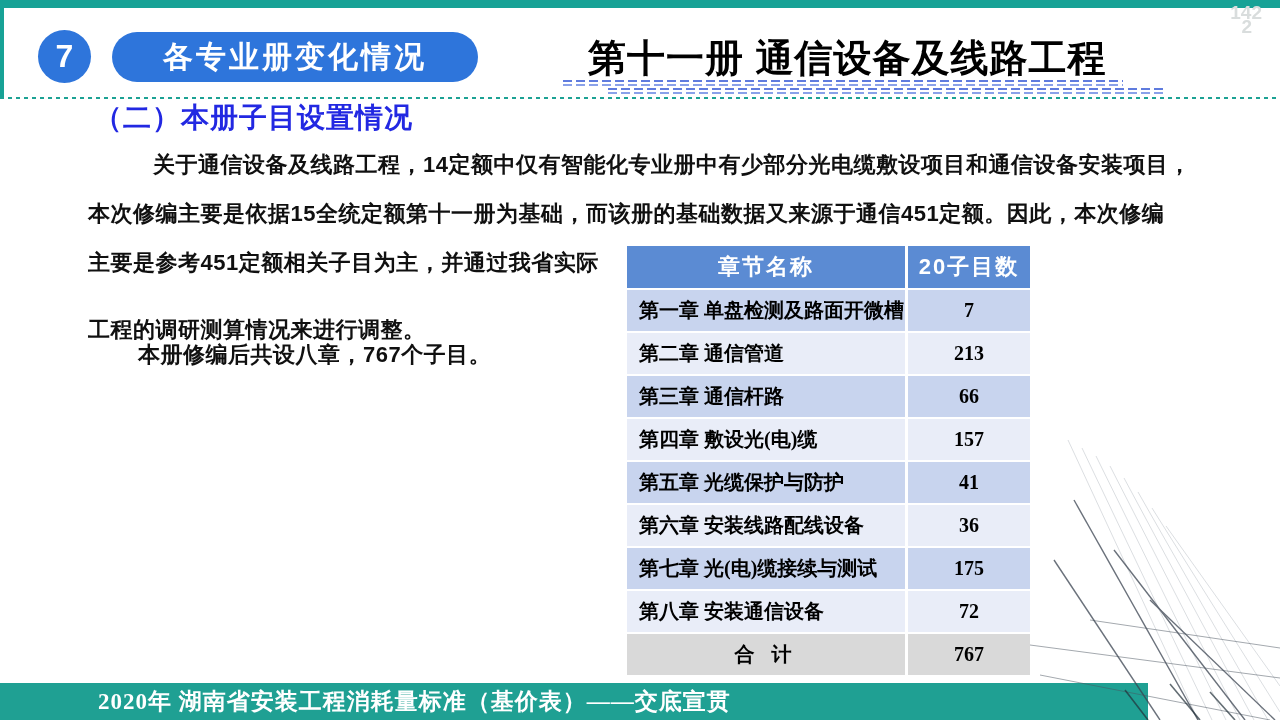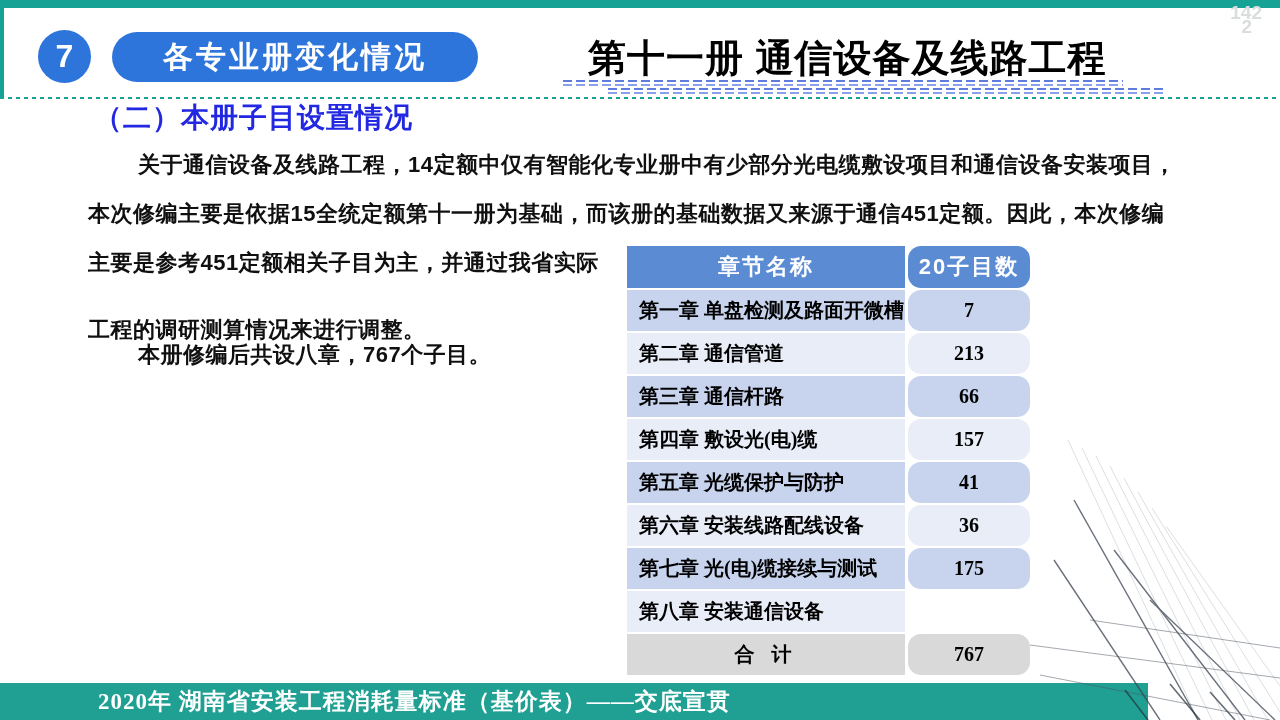--- a/index.html
+++ b/index.html
@@ -24,30 +24,30 @@
   .dash-pair .bar.b2 { background:repeating-linear-gradient(90deg,#8AA1E9 0 9px, rgba(0,0,0,0) 9px 13px); }
   .dash-a { left:563px; top:80px; width:560px; }
   .dash-b { left:608px; top:88px; width:556px; }
 
   .dot-line { position:absolute; left:0; top:97px; width:1280px; height:2px;
      background:repeating-linear-gradient(90deg,#1CA294 0 4px, rgba(0,0,0,0) 4px 8px); }
 
   .subtitle { position:absolute; left:94px; top:99px; font-size:28px; font-weight:bold; color:#2228E2; letter-spacing:1px; white-space:nowrap; }
 
   .bodyline { position:absolute; font-size:22px; font-weight:bold; color:#101010; letter-spacing:0.5px; white-space:nowrap; }
-  .l1 { left:138px; top:150px;text-align:right; }
+  .l1 { left:153px; top:150px;text-align:right; }
   .l2 { left:88px;  top:199px; }
   .l3 { left:88px;  top:248px; }
   .l4 { left:88px;  top:315px; }
   .l5 { left:138px; top:340px; }
 
   .tbl { position:absolute; left:627px; top:246px; width:403px; }
   .trow { display:flex; margin-bottom:2px; }
   .trow .c1 { width:278px; }
-  .trow .c2 { flex:1; margin-left:3px; text-align:center;border-radius:13px; }
+  .trow .c2 { flex:1; margin-left:3px; text-align:center; }
   .thead { height:42px; }
   .thead .c1, .thead .c2 { background:#5B8BD3; color:#fff; font-size:22px; font-weight:bold; text-align:center; line-height:42px; letter-spacing:2px; }
   .tr { height:41px; font-size:20px; font-weight:bold; color:#000; line-height:41px;font-family:Liberation Serif, serif; }
   .tr .c1 { padding-left:12px; }
   .tr.dark .c1, .tr.dark .c2 { background:#C8D4EE; }
   .tr.light .c1, .tr.light .c2 { background:#E9EDF8; }
   .tr.total .c1, .tr.total .c2 { background:#D9D9D9; }
   .tr.total .c1 { text-align:center; padding-left:0; letter-spacing:6px; }
 
   .footer-bar { position:absolute; left:0; top:683px; width:1148px; height:37px; background:#1FA093; }
@@ -125,20 +125,21 @@
     <div class="trow tr light">
       <div class="c1">第六章 安装线路配线设备</div>
       <div class="c2">36</div>
     </div>
     <div class="trow tr dark">
       <div class="c1">第七章 光(电)缆接续与测试</div>
       <div class="c2">175</div>
     </div>
     <div class="trow tr light">
       <div class="c1">第八章 安装通信设备</div>
+      <div class="c2">72</div>
     </div>
     <div class="trow tr total">
       <div class="c1">合 计</div>
       <div class="c2">767</div>
     </div>
   </div>
 
   <div class="footer-bar">
     <div class="footer-text">2020年  湖南省安装工程消耗量标准（基价表）——交底宣贯</div>
   </div>

